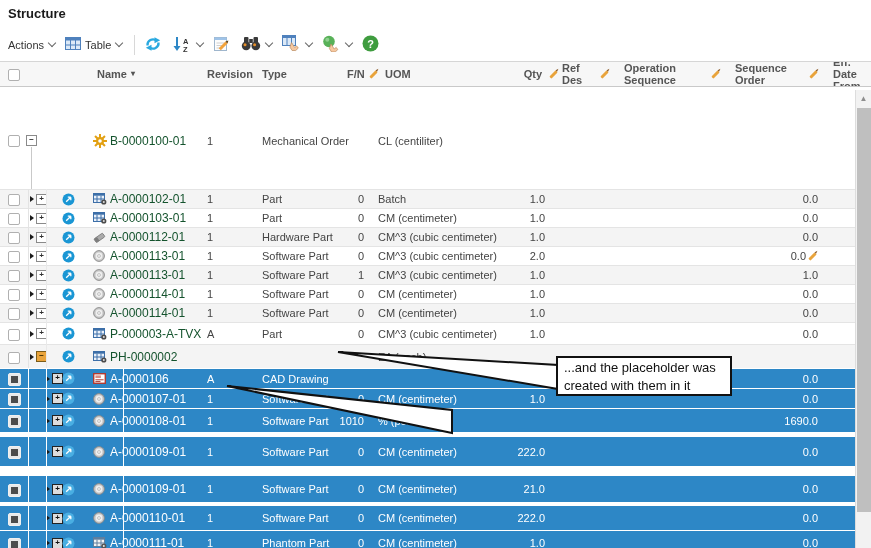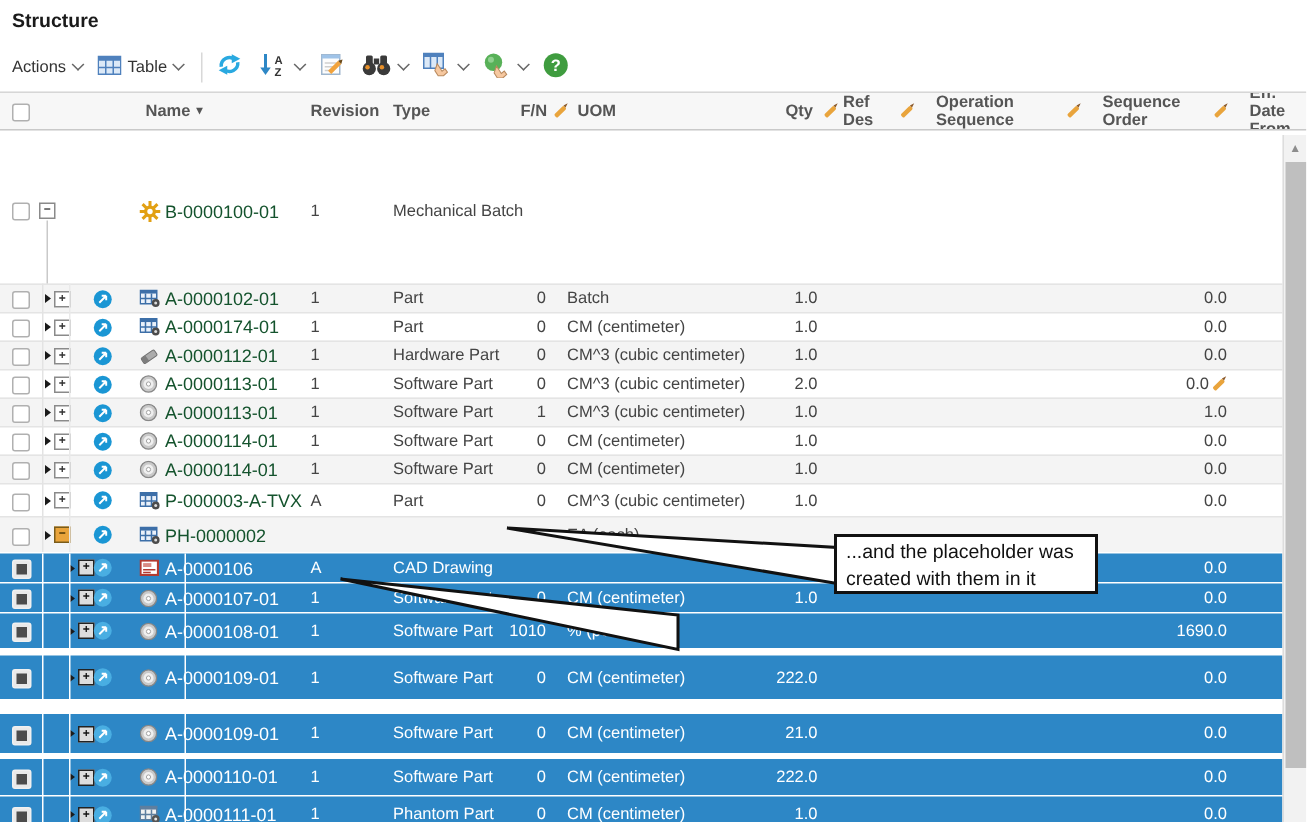--- a/index.html
+++ b/index.html
@@ -227,22 +227,23 @@
               <rect x="0" y="6" width="14" height="2"></rect>
               <rect x="6" y="0" width="2" height="14" transform="rotate(45 7 7)"></rect>
               <rect x="6" y="0" width="2" height="14" transform="rotate(-45 7 7)"></rect>
               <circle cx="7" cy="7" r="4"></circle>
             </g>
             <circle cx="7" cy="7" r="1.8" fill="#fff"></circle>
           </svg>
         </span>
     <a class="name-link" href="#">B-0000100-01</a>
     <span class="cell c-rev">1</span>
-    <span class="cell c-type">Mechanical Batch</span>
+    <span class="cell c-type">Mechanical Order</span>
     <span class="cell c-fn"></span>
+    <span class="cell c-uom">CL (centiliter)</span>
     <span class="cell c-qty"></span>
     <span class="cell c-seq"></span>
   </div>
       <div class="row zebra bordered" style="top: 101px; height: 19px;">
     <span class="cbx" style="top: 4px;"></span>
     <span class="expand" style="left: 30px;">
           <span class="arr"></span>
           <span class="ebox">+</span>
         </span>
     <span class="navwrap" style="left:62px;">
@@ -286,21 +287,21 @@
           <svg width="14" height="12">
             <rect x="0.5" y="0.5" width="11" height="9" fill="#eaf1fa" stroke="#3d6fa8"></rect>
             <rect x="0.5" y="0.5" width="11" height="2.2" fill="#3d6fa8"></rect>
             <line x1="4" y1="2.7" x2="4" y2="9.5" stroke="#3d6fa8"></line>
             <line x1="8" y1="2.7" x2="8" y2="9.5" stroke="#3d6fa8"></line>
             <line x1="0.5" y1="6" x2="11.5" y2="6" stroke="#3d6fa8"></line>
             <circle cx="10.8" cy="9" r="2.6" fill="#4b4b4b"></circle>
             <circle cx="10.8" cy="9" r="1" fill="#dcdcdc"></circle>
           </svg>
         </span>
-    <a class="name-link" href="#">A-0000174-01</a>
+    <a class="name-link" href="#">A-0000103-01</a>
     <span class="cell c-rev">1</span>
     <span class="cell c-type">Part</span>
     <span class="cell c-fn">0</span>
     <span class="cell c-uom">CM (centimeter)</span>
     <span class="cell c-qty">1.0</span>
     <span class="cell c-seq">0.0</span>
   </div>
       <div class="row zebra bordered" style="top: 139px; height: 19px;">
     <span class="cbx" style="top: 4px;"></span>
     <span class="expand" style="left: 30px;">

